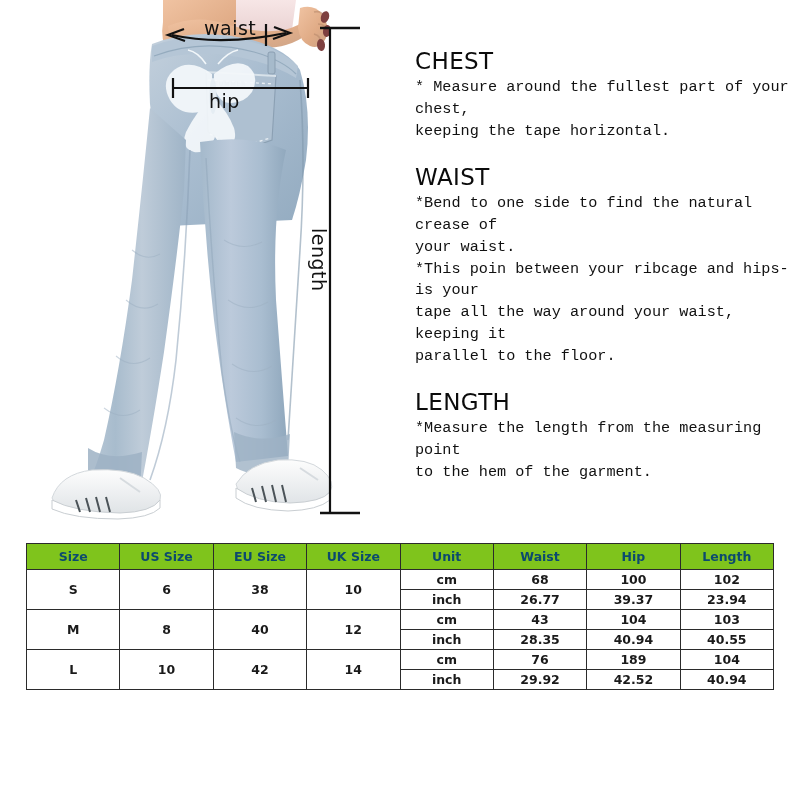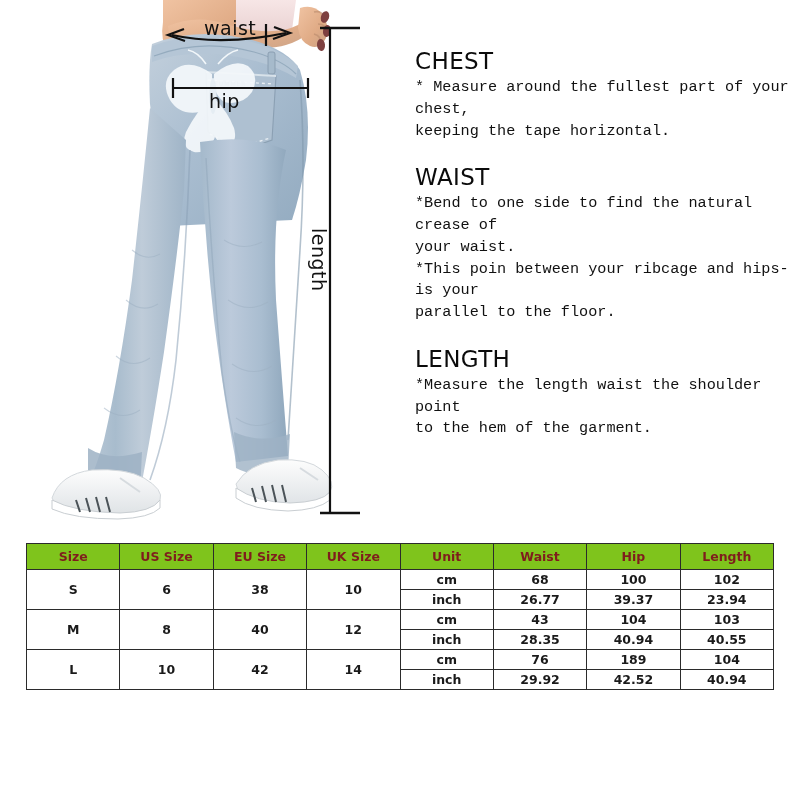--- a/index.html
+++ b/index.html
@@ -102,21 +102,21 @@
     text-align: center;
     font-family: "DejaVu Sans", sans-serif;
     font-weight: bold;
     color: #1a1a1a;
     padding: 0;
   }
   table.size-table th {
     background: #7fc41c;
     height: 25px;
     font-size: 12.5px;
-    color: #7f1d1d;
+    color: #0c4a6e;
   }
   table.size-table td {
     background: #ffffff;
     height: 19px;
     font-size: 12.5px;
   }
   td.size-cell, td.num-cell {
     height: 38px;
   }
 </style>
@@ -274,28 +274,29 @@
         <p>keeping the tape horizontal.</p>
       </div>
     </div>
 
     <div id="waist-section">
       <h2 class="sect-head">WAIST</h2>
       <div class="sect-body">
         <p>*Bend to one side to find the natural crease of</p>
         <p>your waist.</p>
         <p>*This poin between your ribcage and hips-is your</p>
+        <p>tape all the way around your waist, keeping it</p>
         <p>parallel to the floor.</p>
       </div>
     </div>
 
     <div id="length-section">
       <h2 class="sect-head">LENGTH</h2>
       <div class="sect-body">
-        <p>*Measure the length waist the shoulder point</p>
+        <p>*Measure the length from the measuring point</p>
         <p>to the hem of the garment.</p>
       </div>
     </div>
 
   </div>
 
   <div id="size-table-wrap">
     <table class="size-table">
       <thead>
         <tr>

